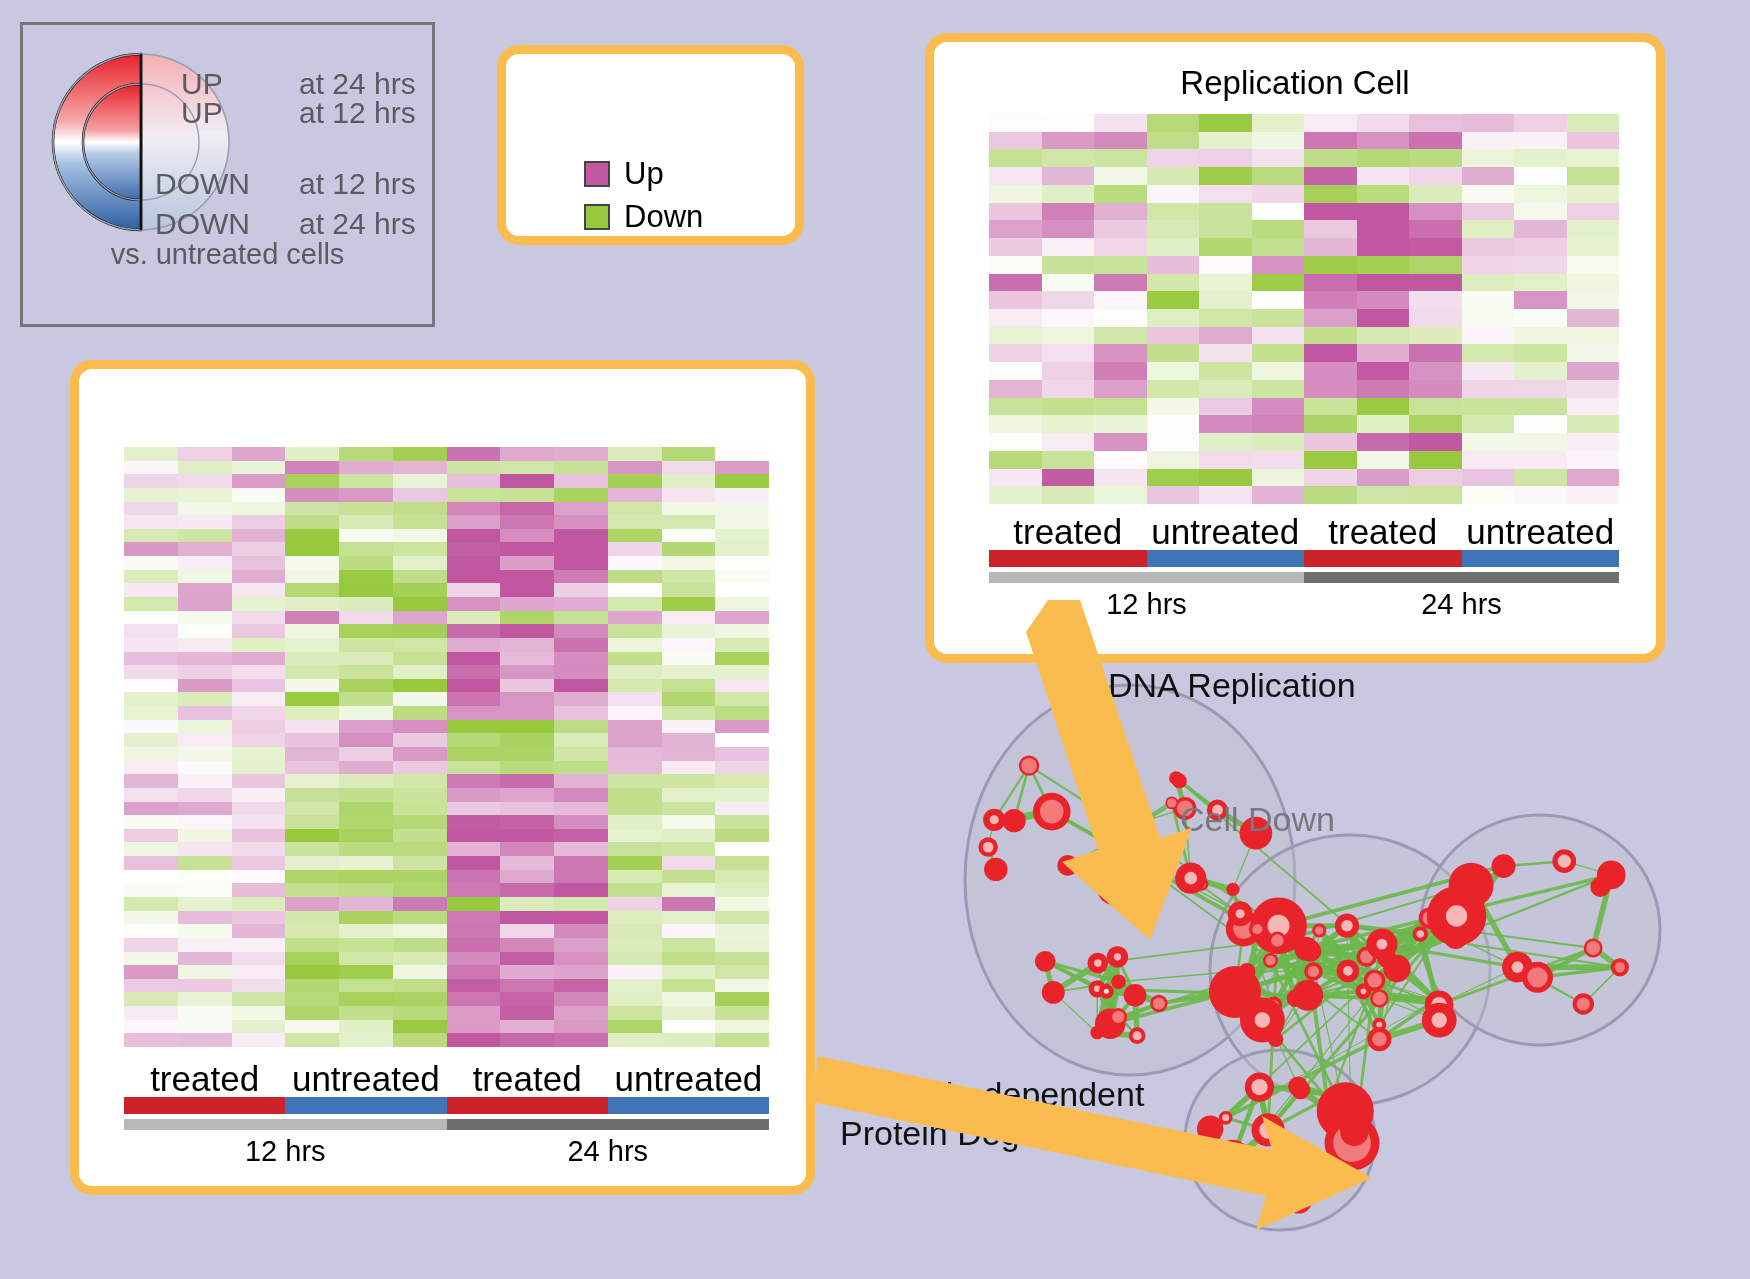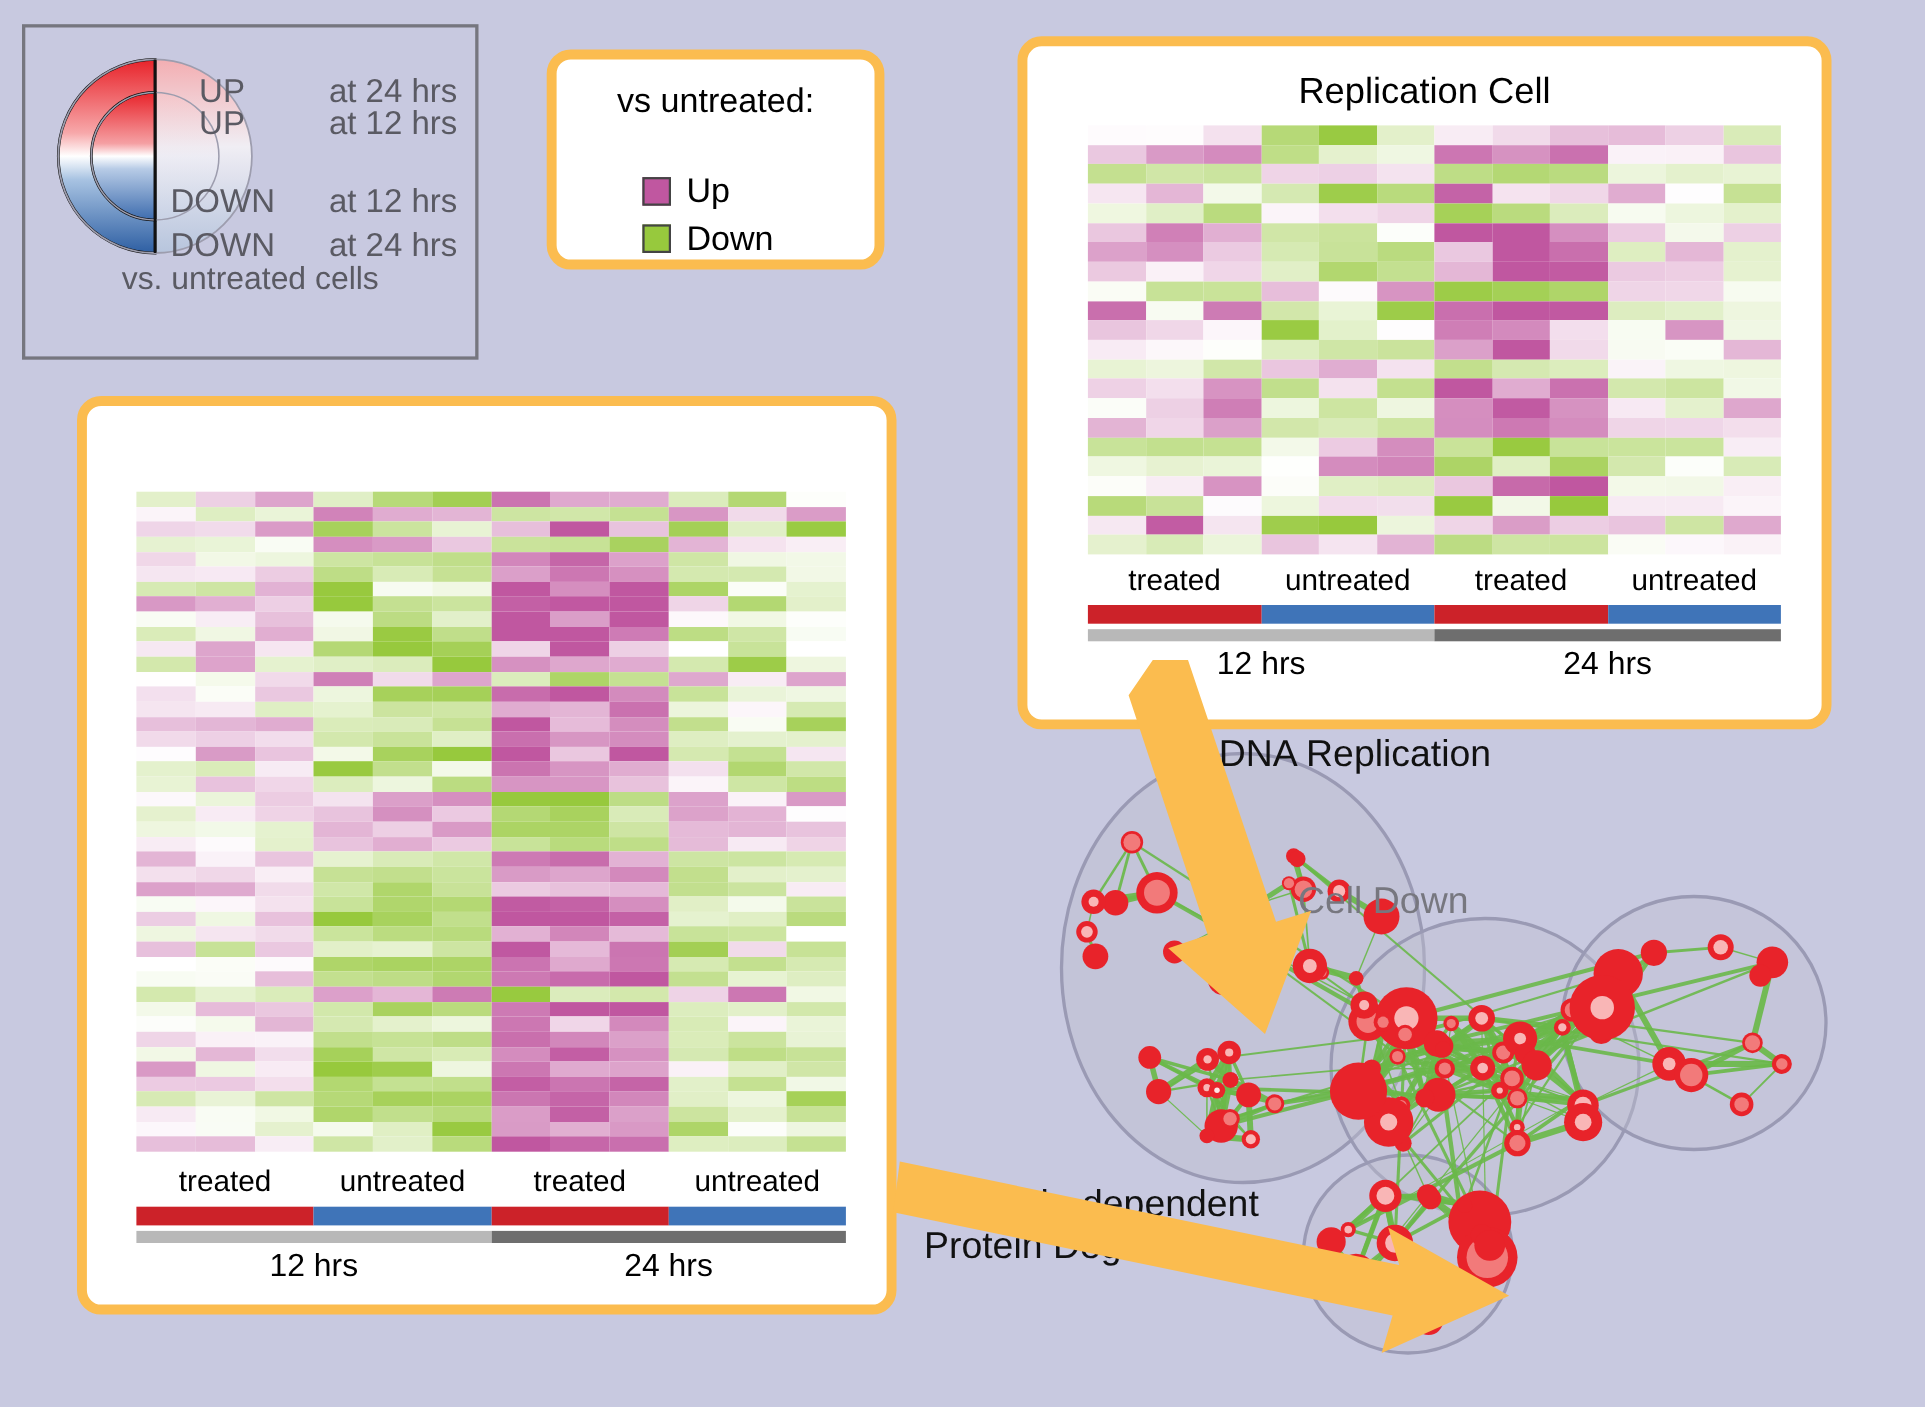--- a/index.html
+++ b/index.html
@@ -43,21 +43,21 @@
   #panel-apc{left:70px;top:360px;width:745px;height:835px;}
   .ptitle{
     position:absolute;left:0;width:100%;text-align:center;
     font-size:33px;color:#000;font-weight:400;
   }
   .hm{position:absolute;display:grid;}
   .hm i{display:block;}
 
   .axwrap{position:absolute;}
   .axlabels{position:absolute;display:flex;width:100%;}
-  .axlabels span{flex:1;text-align:center;font-size:27px;color:#000;}
+  .axlabels span{flex:1;text-align:center;font-size:35px;color:#000;}
   .axbar{position:absolute;display:flex;width:100%;height:17px;}
   .axbar i{flex:1;display:block;}
   .axbar2{position:absolute;display:flex;width:100%;height:11px;}
   .axbar2 i{flex:1;display:block;}
   .axtimes{position:absolute;display:flex;width:100%;}
   .axtimes span{flex:1;text-align:center;font-size:29px;color:#000;}
 
   
   #network{position:absolute;left:880px;top:640px;width:870px;height:639px;}
   .netlabel{position:absolute;white-space:pre-line;}
@@ -121,21 +121,20 @@
       <span class="w" style="width:144px;display:inline-block;">DOWN</span><span>at 24 hrs</span>
     </div>
 
     <div id="keyfoot">
       <div>vs. untreated cells</div>
     </div>
   </div>
 
   <div class="card" id="updown">
     <div class="t1">
-      <div>vs untreated:</div>
     </div>
     <div class="swatchrow" style="left:78px;top:102px;">
       <span class="sw" id="sw-up" style="background: rgb(192, 87, 160);"></span>
       <span>Up</span>
     </div>
     <div class="swatchrow" style="left:78px;top:145px;">
       <span class="sw" id="sw-down" style="background: rgb(151, 201, 61);"></span>
       <span>Down</span>
     </div>
   </div>

